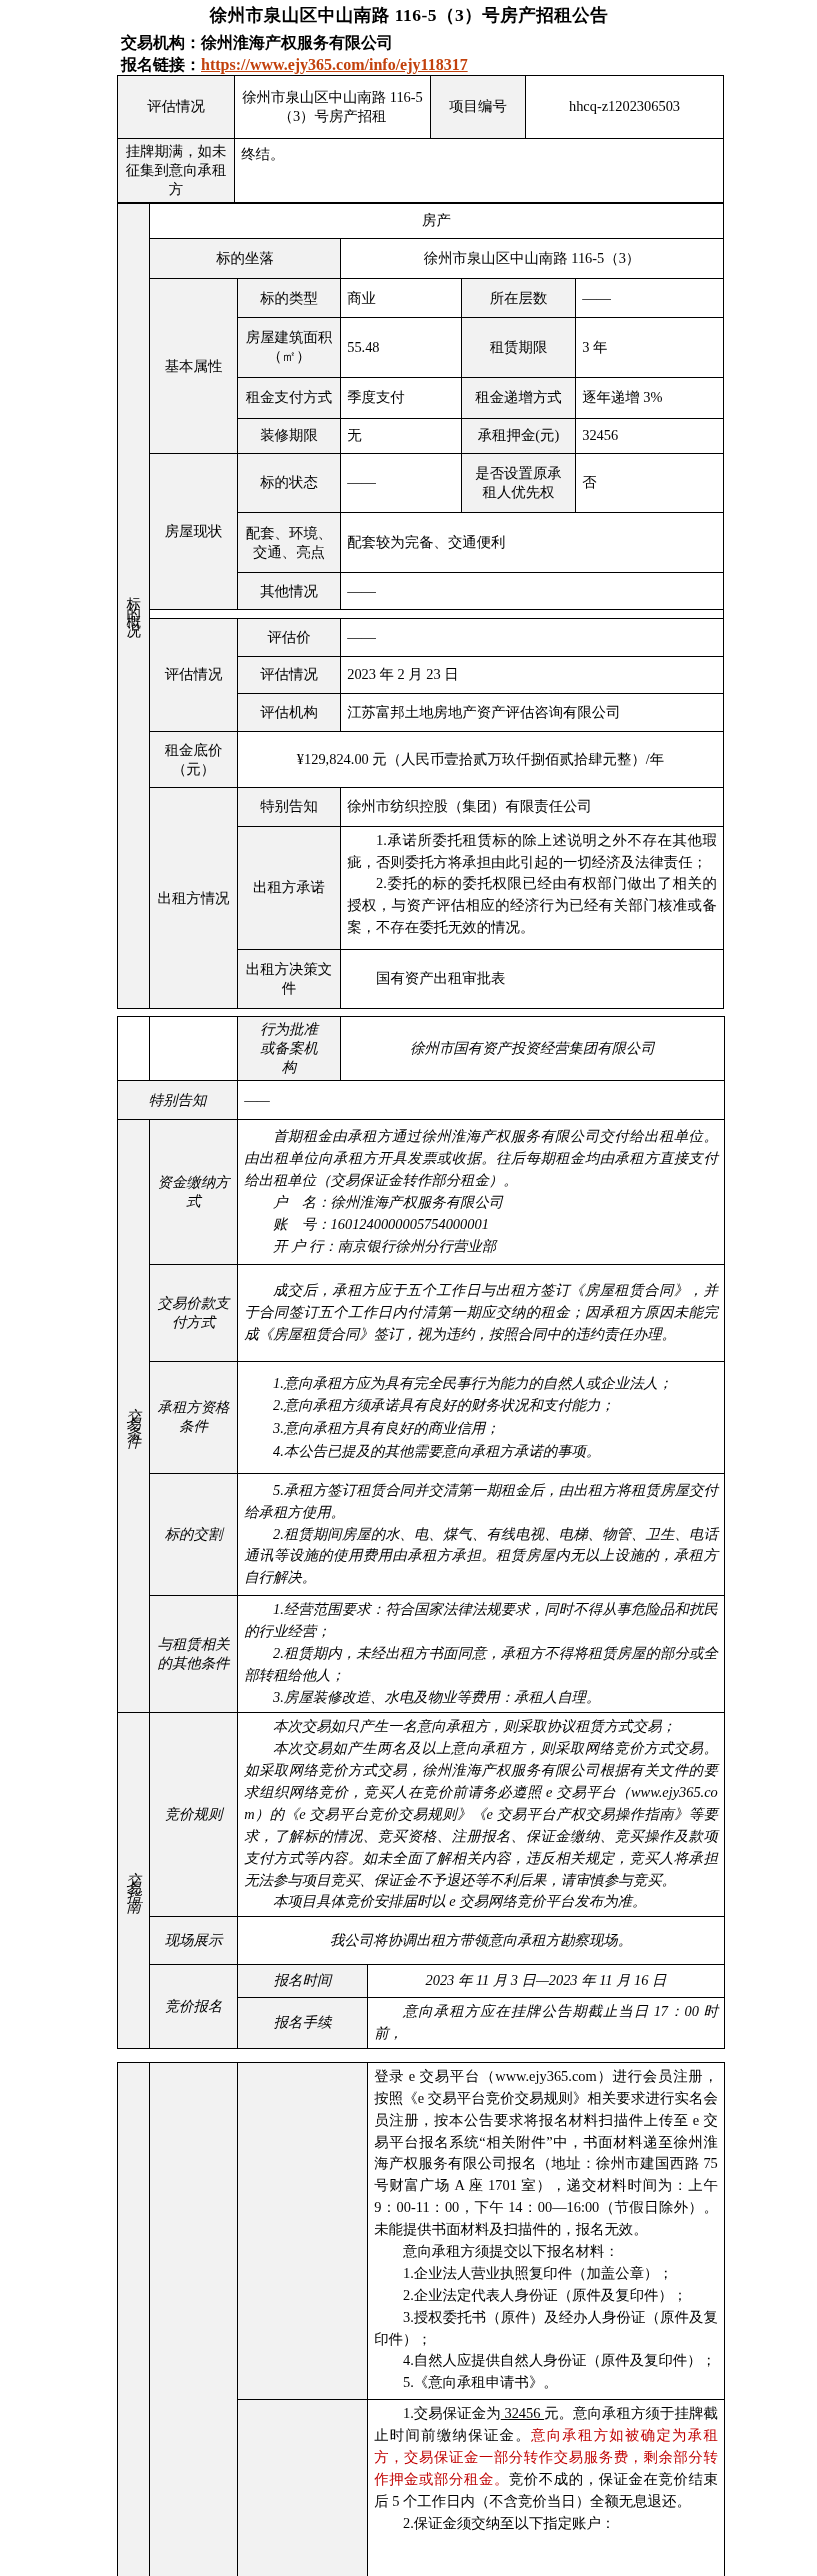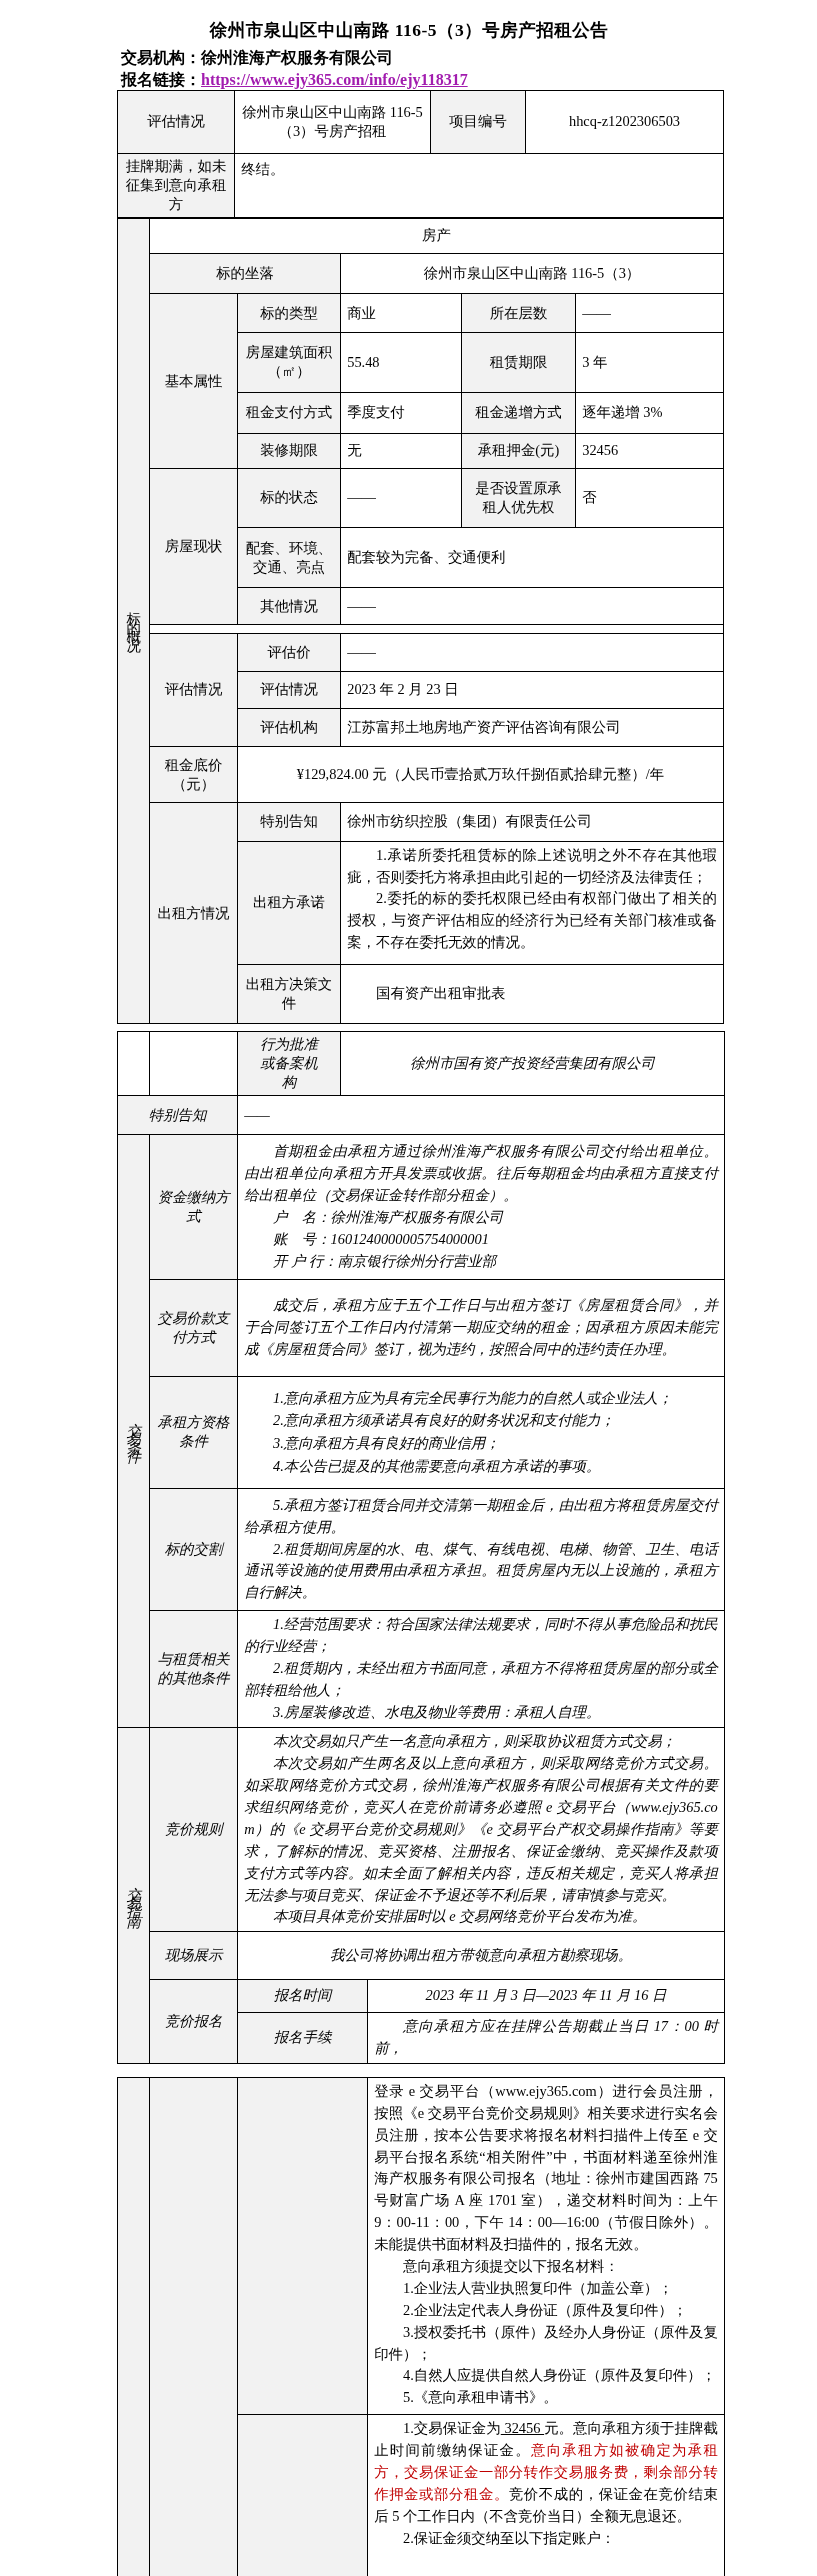--- a/index.html
+++ b/index.html
@@ -1,22 +1,22 @@
 <!DOCTYPE html>
 <html style="font-size:8.2px"><head>
 <meta charset="utf-8">
 <title>房产招租公告</title>
 <style>
   html,body{margin:0;padding:0;background:#ffffff;}
   body{width:818px;font-family:"Liberation Serif","DejaVu Serif",serif;color:#000;}
   .page{width:818px;min-height:3389px;background:#fff;}
-  .page-header{padding-top:18px;}
+  .page-header{padding-top:3px;}
   .title{width:818px;text-align:center;font-size:17.5px;font-weight:bold;margin:0 0 5.2px 0;letter-spacing:0.5px;}
   .hline{margin-left:121px;font-size:16px;font-weight:bold;line-height:1.35;}
-  .hline a{color:#a21caf;text-decoration:underline;cursor:pointer;}
+  .hline a{color:#c2410c;text-decoration:underline;cursor:pointer;}
   table{border-collapse:collapse;table-layout:fixed;margin-left:117px;border:1px solid #000;}
   td{border:0.5px solid #000;font-size:14.4px;padding:3.1px 6.2px;vertical-align:middle;word-break:break-all;}
   .lbl{background:#f2f2f2;text-align:center;}
   .fill{background:#f2f2f2;}
   .white{background:#fff;}
   .ctr{text-align:center;}
   .left{text-align:left;}
   .top{vertical-align:top;}
   .vcell{background:#f2f2f2;text-align:center;padding:2.1px;}
   .vtext{writing-mode:vertical-lr;text-orientation:upright;letter-spacing:9.3px;line-height:1;margin:0 auto;display:inline-block;}

